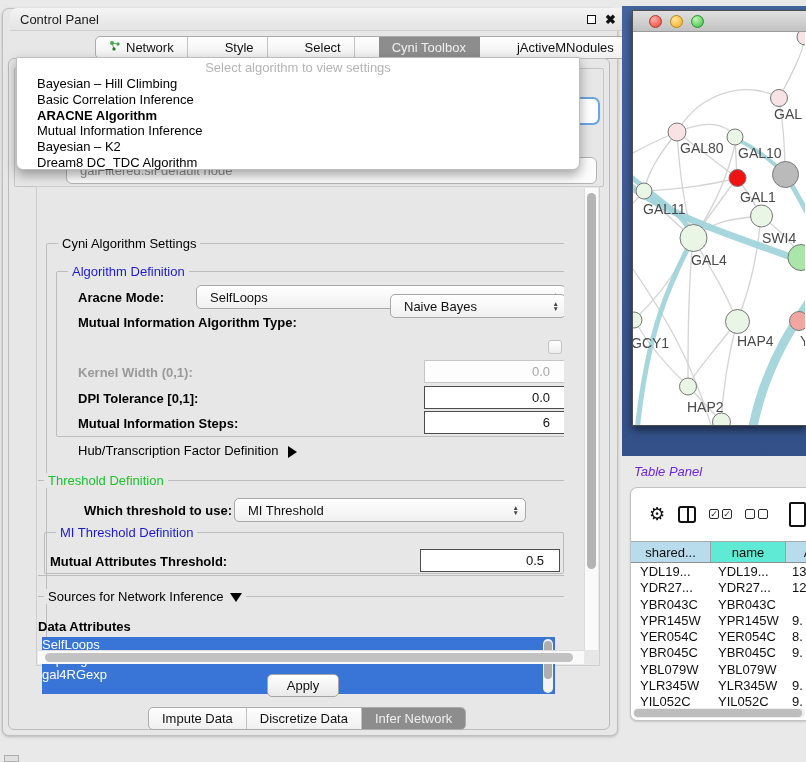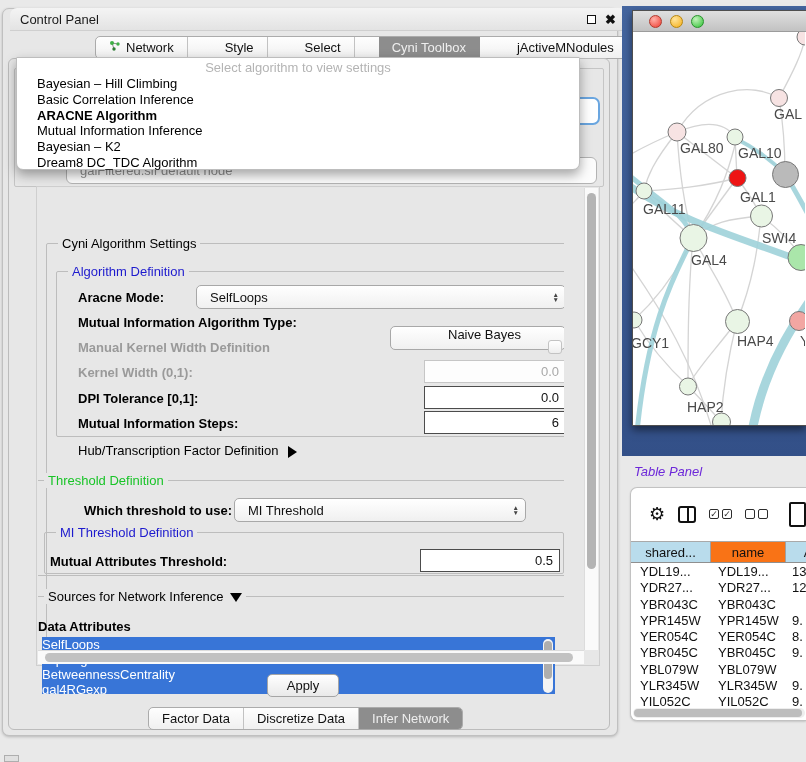--- a/index.html
+++ b/index.html
@@ -63,21 +63,21 @@
   .group-title.green { color:#18c427; }
 
   .lbl { position:absolute; font-weight:bold; font-size:13px; color:#000; white-space:nowrap; }
   .lbl.disabled { color:#9a9a9a; }
 
   .combo { position:absolute; background:linear-gradient(#ffffff,#f0f0f0); border:1px solid #a8a8a8;
         border-radius:5px; height:24px; display:flex; align-items:center; padding-left:13px; font-size:13px; }
   .stepper { margin-left:auto; margin-right:6px; display:flex; flex-direction:column; align-items:center;
         font-size:6.5px; color:#444; line-height:5.5px; }
   .field { position:absolute; background:#fff; border:1px solid #4c4c4c; height:23px;
-        text-align:right; padding:0 6px; line-height:21px; font-size:13px; }
+        text-align:right; padding:0 15px; line-height:21px; font-size:13px; }
   .field.disabled { border:1px solid #c6c6c6; color:#a8a8a8; background:#fdfdfd; }
   .checkbox { position:absolute; width:14px; height:14px; border:1px solid #c3c3c3; border-radius:3px;
         background:linear-gradient(#ffffff,#eeeeee); }
   .tri-right { display:inline-block; width:0; height:0; border-top:6px solid transparent; border-bottom:6px solid transparent; border-left:9px solid #000; vertical-align:middle; margin-left:10px; }
   .tri-down { display:inline-block; width:0; height:0; border-left:6px solid transparent; border-right:6px solid transparent; border-top:9px solid #000; vertical-align:middle; margin-left:6px; }
 
   .attr-list { position:absolute; background:#3875d7; }
   .attr-item { height:15px; line-height:15px; color:#fff; font-size:13px; white-space:nowrap; }
   .attr-scroll { position:absolute; top:2px; right:2px; width:10px; height:54px; background:#f4f4f4; border-radius:5px; }
   .attr-scroll-thumb { position:absolute; left:1px; top:2px; width:8px; height:38px; background:#aeaeae; border-radius:4px; }
@@ -107,21 +107,21 @@
   .tp-toolbar { position:absolute; left:0; top:0; width:100%; height:52px; display:flex; align-items:center; gap:13px; padding-left:18px; }
   .gear-glyph { font-size:18px; color:#111; line-height:1; }
   .split-icon { width:19px; height:17px; border:2px solid #111; border-radius:3px; position:relative; }
   .split-icon:before { content:""; position:absolute; left:6.5px; top:0; width:2px; height:13px; background:#111; }
   .cb-pair { display:flex; gap:3px; }
   .cb { width:10px; height:10px; border:1.5px solid #2c2c2c; border-radius:2px; font-size:9px; line-height:8px; text-align:center; color:#2c2c2c; }
   .doc-icon { width:18px; height:25px; border:2px solid #111; border-radius:2px; margin-left:8px; }
   .tp-header { position:absolute; left:0; top:53px; width:220px; height:22px; display:flex; border-top:1px solid #a9a9a9; border-bottom:1px solid #8f8f8f; font-size:13px; }
   .tp-header .hc { border-right:1px solid #a0a0a0; display:flex; align-items:center; justify-content:center; }
   .hc.blue { background:#b9dcec; }
-  .hc.gray { background:#f97316; }
+  .hc.gray { background:#5eead4; }
   .tp-rows { position:absolute; left:0; top:76px; width:220px; height:143px; overflow:hidden; background:#fff; }
   .tp-row { display:flex; height:16.3px; line-height:16.3px; font-size:13px; }
   .tp-row .c1 { width:80px; padding-left:9px; }
   .tp-row .c2 { width:75px; padding-left:7px; }
   .tp-row .c3 { width:45px; padding-left:6px; }
   .tp-hscroll { position:absolute; left:2px; top:220px; width:172px; height:10px; background:#eeeeee; border-radius:5px; }
   .tp-hscroll-thumb { position:absolute; left:1px; top:1px; width:168px; height:8px; background:#bdbdbd; border-radius:4px; }
 </style>
 </head>
 <body>
@@ -197,29 +197,28 @@
     <span class="lbl" style="left:40px; top:58px;">Aracne Mode:</span>
     <div class="combo" style="left:158px; top:53px; width:370px;">
       <span>SelfLoops</span>
       <span class="stepper">
           <span>▲</span>
           <span>▼</span>
         </span>
     </div>
 
     <span class="lbl" style="left:40px; top:83px;">Mutual Information Algorithm Type:</span>
-    <div class="combo" style="left:352px; top:94px; width:176px;flex-direction:column;">
+    <div class="combo" style="left:352px; top:62px; width:176px;">
       <span>Naive Bayes</span>
       <span class="stepper">
           <span>▲</span>
           <span>▼</span>
         </span>
     </div>
 
-    <span class="lbl disabled" style="left:40px; top:108px;">Manual Kernel Width Definition</span>
     <span class="checkbox" style="left:510px; top:108px;"></span>
 
     <span class="lbl disabled" style="left:40px; top:133px;">Kernel Width (0,1):</span>
     <div class="field disabled" style="left:386px; top:128px; width:142px;">
       <span>0.0</span>
     </div>
 
     <span class="lbl" style="left:40px; top:159px;">DPI Tolerance [0,1]:</span>
     <div class="field" style="left:386px; top:154px; width:142px;">
       <span>0.0</span>
@@ -259,42 +258,41 @@
     <div class="group" style="left:-6px; top:364px; width:544px; height:200px;">
       <span class="group-title"><span>Sources for Network Inference</span><span class="tri-down"></span></span>
     </div>
 
     <span class="lbl" style="left:0px; top:387px;">Data Attributes</span>
 
     <div class="attr-list" style="left:4px; top:405px; width:513px; height:58px; overflow:hidden;">
       <div>
           <div class="attr-item">SelfLoops</div>
           <div class="attr-item">TopologicalCoefficient</div>
-          <div class="attr-item">BetweennessCentrality</div>
           <div class="attr-item">gal4RGexp</div>
         </div>
       <div class="attr-scroll">
           <div class="attr-scroll-thumb"></div>
         </div>
     </div>
 
   </div>
   <div class="vscroll">
       <div class="vscroll-thumb"></div>
     </div>
   <div class="hscroll">
       <div class="hscroll-thumb"></div>
     </div>
 </div>
 
 <div class="abs apply-btn">Apply</div>
 
 <div class="abs seg bottom-tabs">
   <div class="seg-item">
-      <span>Factor Data</span>
+      <span>Impute Data</span>
     </div>
   <div class="seg-item">
       <span>Discretize Data</span>
     </div>
   <div class="seg-item selected">
       <span>Infer Network</span>
     </div>
 </div>
 
 <div class="abs mini-icon"></div>

